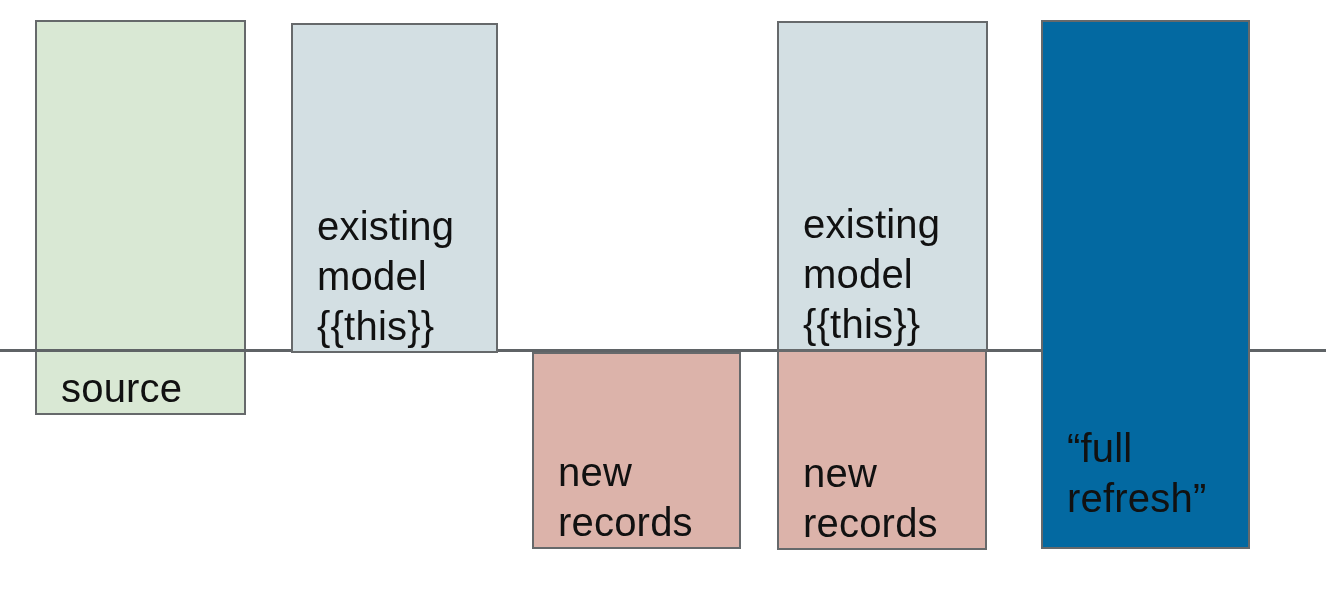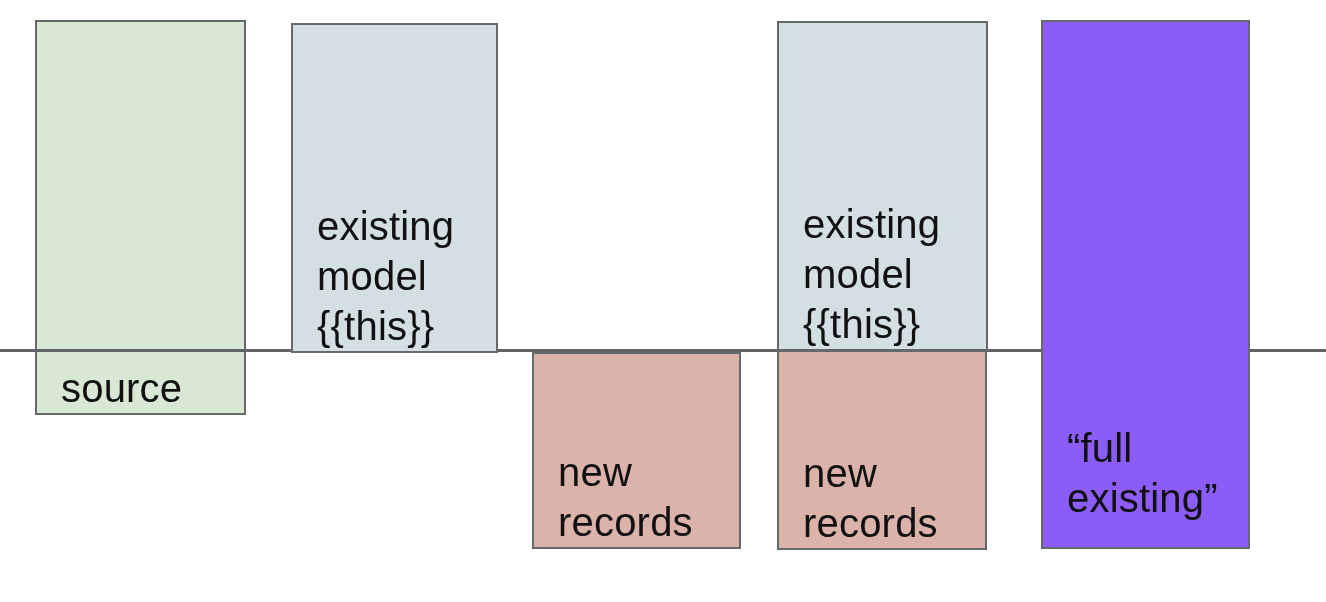--- a/index.html
+++ b/index.html
@@ -73,18 +73,18 @@
     <span class="line-text">existing</span>
     <span class="line-text">model</span>
     <span class="line-text">{{this}}</span>
   </div>
 
   <div class="box" id="box-red2" style="background-color: rgb(220, 179, 170);">
     <span class="line-text">new</span>
     <span class="line-text">records</span>
   </div>
 
-  <div class="box" id="box-orange" style="background-color: #8b5cf6;">
+  <div class="box" id="box-orange" style="background-color: #0369a1;">
     <span class="line-text">“full</span>
-    <span class="line-text">existing”</span>
+    <span class="line-text">refresh”</span>
   </div>
 
 </div>
 
 </body></html>

